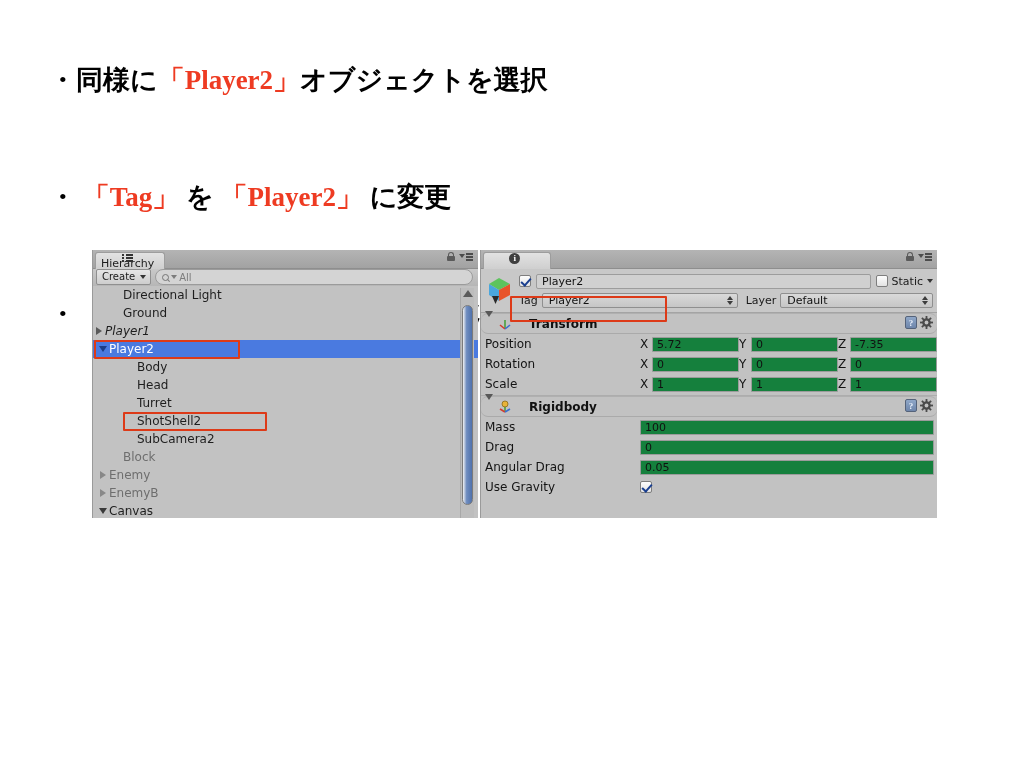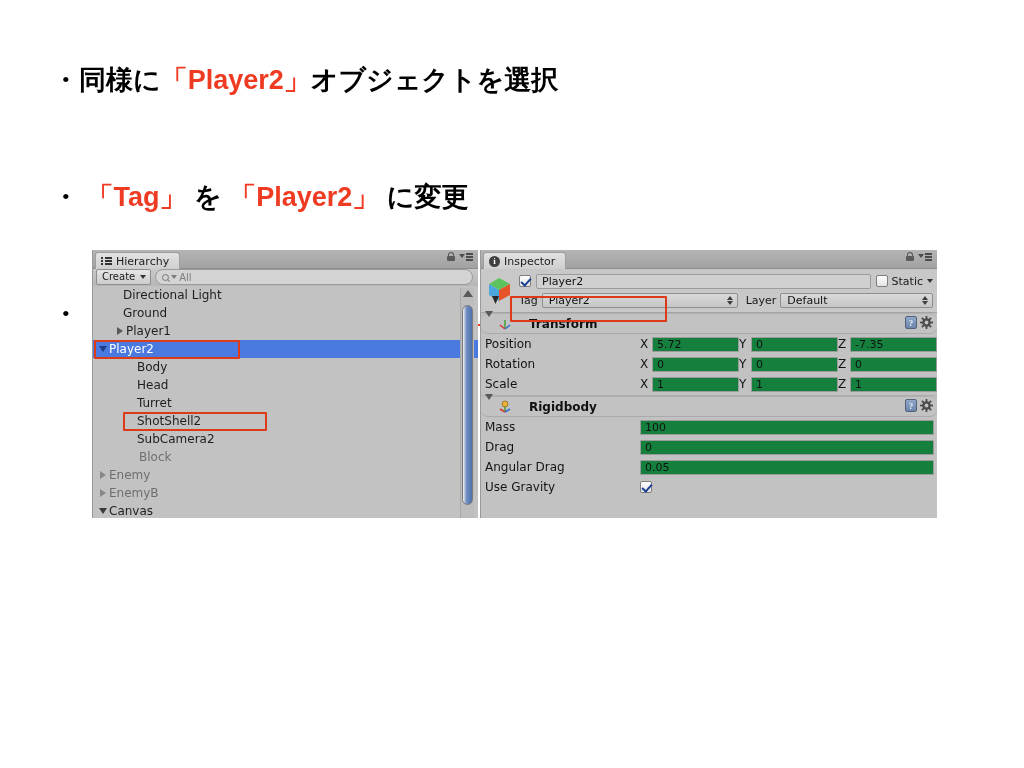--- a/index.html
+++ b/index.html
@@ -14,20 +14,21 @@
     overflow: hidden;
     font-family: "Liberation Sans", "DejaVu Sans", sans-serif;
   }
 
   
   .slide-text {
     position: absolute;
     left: 22px;
     top: 22px;
     width: 960px;
+    font-family: Liberation Serif, serif;
   }
   .bullet-line {
     font-size: 27px;
     line-height: 39px;
     color: #000000;
     font-weight: bold;
     white-space: pre;
     letter-spacing: 0px;
   }
   .bullet-line .hl { color: #ee3b22; }
@@ -66,20 +67,21 @@
     padding: 0 10px 0 5px;
     background: linear-gradient(to bottom, #e2e2e2, #cfcfcf);
     border: 1px solid #9d9d9d;
     border-bottom: none;
     border-radius: 3px 3px 0 0;
     display: flex;
     align-items: center;
     gap: 4px;
     font-size: 11px;
     color: #1c1c1c;
+    flex-direction: column;
   }
   .tab .tab-ico {
     display: inline-block;
     width: 11px; height: 11px;
     position: relative;
   }
   .tab-ico.hier-ico::before {
     content: "";
     position: absolute; left: 0; top: 1px;
     width: 2px; height: 2px; background: #333;
@@ -526,21 +528,21 @@
 
     <div class="hier-list" id="hier-list">
         <div class="hrow" style="padding-left: 18px;">
           <span class="tri"></span>
           <span class="hlabel">Directional Light</span>
         </div>
         <div class="hrow" style="padding-left: 18px;">
           <span class="tri"></span>
           <span class="hlabel">Ground</span>
         </div>
-        <div class="hrow" style="padding-left: 21px;">
+        <div class="hrow" style="padding-left: 0; font-style: italic;">
           <span class="tri">
             <span class="tri-right"></span>
           </span>
           <span class="hlabel">Player1</span>
         </div>
         <div class="hrow selected" style="padding-left: 4px;">
           <span class="tri">
             <span class="tri-down"></span>
           </span>
           <span class="hlabel">Player2</span>
@@ -558,21 +560,21 @@
           <span class="hlabel">Turret</span>
         </div>
         <div class="hrow" style="padding-left: 32px;">
           <span class="tri"></span>
           <span class="hlabel">ShotShell2</span>
         </div>
         <div class="hrow" style="padding-left: 32px;">
           <span class="tri"></span>
           <span class="hlabel">SubCamera2</span>
         </div>
-        <div class="hrow dim" style="padding-left: 18px; margin-left: 16px;">
+        <div class="hrow dim" style="padding-left: 18px;">
           <span class="tri"></span>
           <span class="hlabel">Block</span>
         </div>
         <div class="hrow dim" style="padding-left: 4px;">
           <span class="tri">
             <span class="tri-right"></span>
           </span>
           <span class="hlabel">Enemy</span>
         </div>
         <div class="hrow dim" style="padding-left: 4px;">

